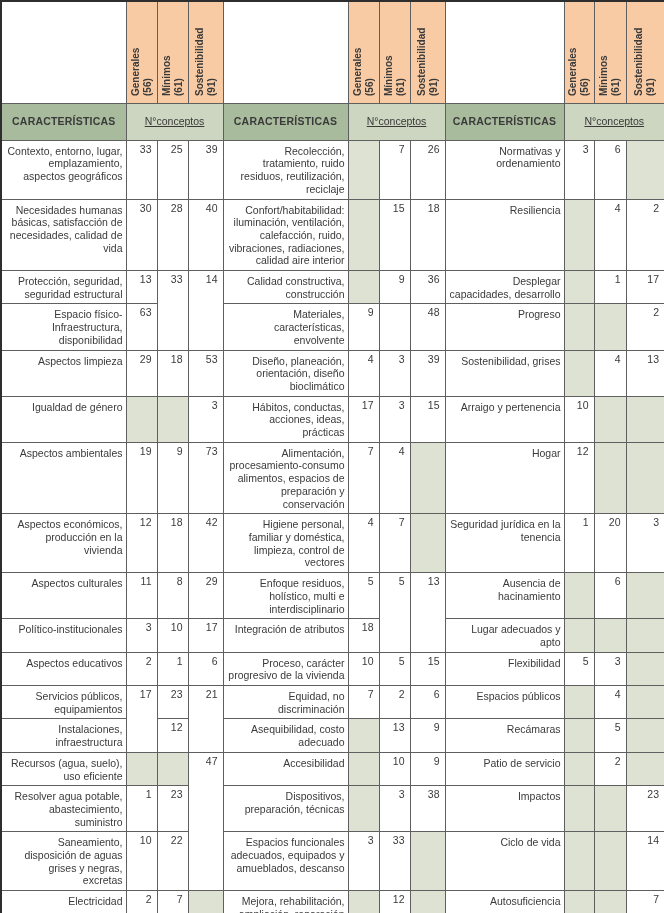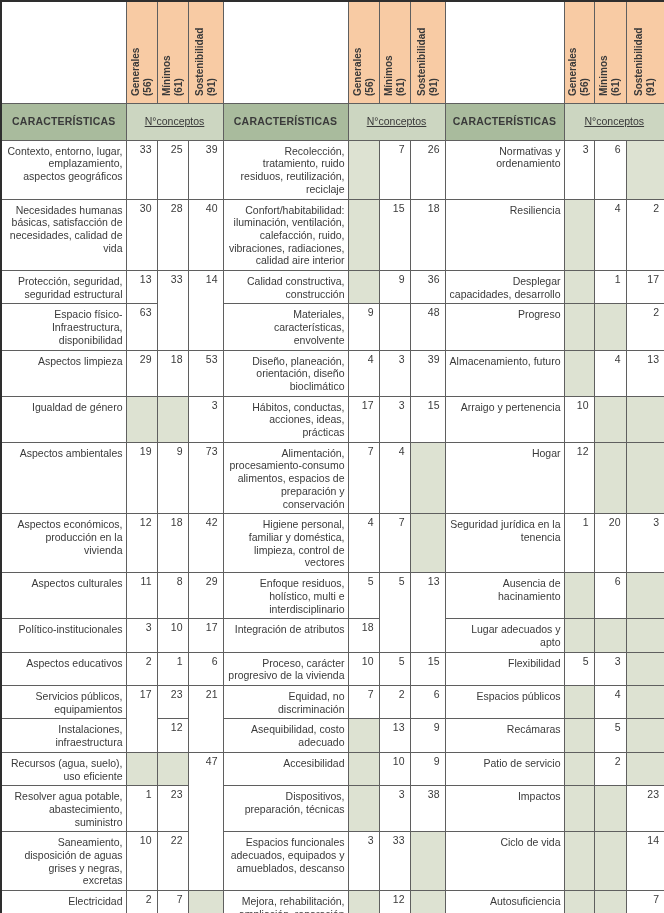--- a/index.html
+++ b/index.html
@@ -167,21 +167,21 @@
         </tr>
         <tr>
           <td class="lbl">Aspectos limpieza</td>
           <td class="num">29</td>
           <td class="num">18</td>
           <td class="num">53</td>
           <td class="lbl">Diseño, planeación, orientación, diseño bioclimático</td>
           <td class="num">4</td>
           <td class="num">3</td>
           <td class="num">39</td>
-          <td class="lbl">Almacenamiento, futuro</td>
+          <td class="lbl">Sostenibilidad, grises</td>
           <td class="num g"></td>
           <td class="num">4</td>
           <td class="num">13</td>
         </tr>
         <tr>
           <td class="lbl">Igualdad de género</td>
           <td class="num g"></td>
           <td class="num g"></td>
           <td class="num">3</td>
           <td class="lbl">Hábitos, conductas, acciones, ideas, prácticas</td>

